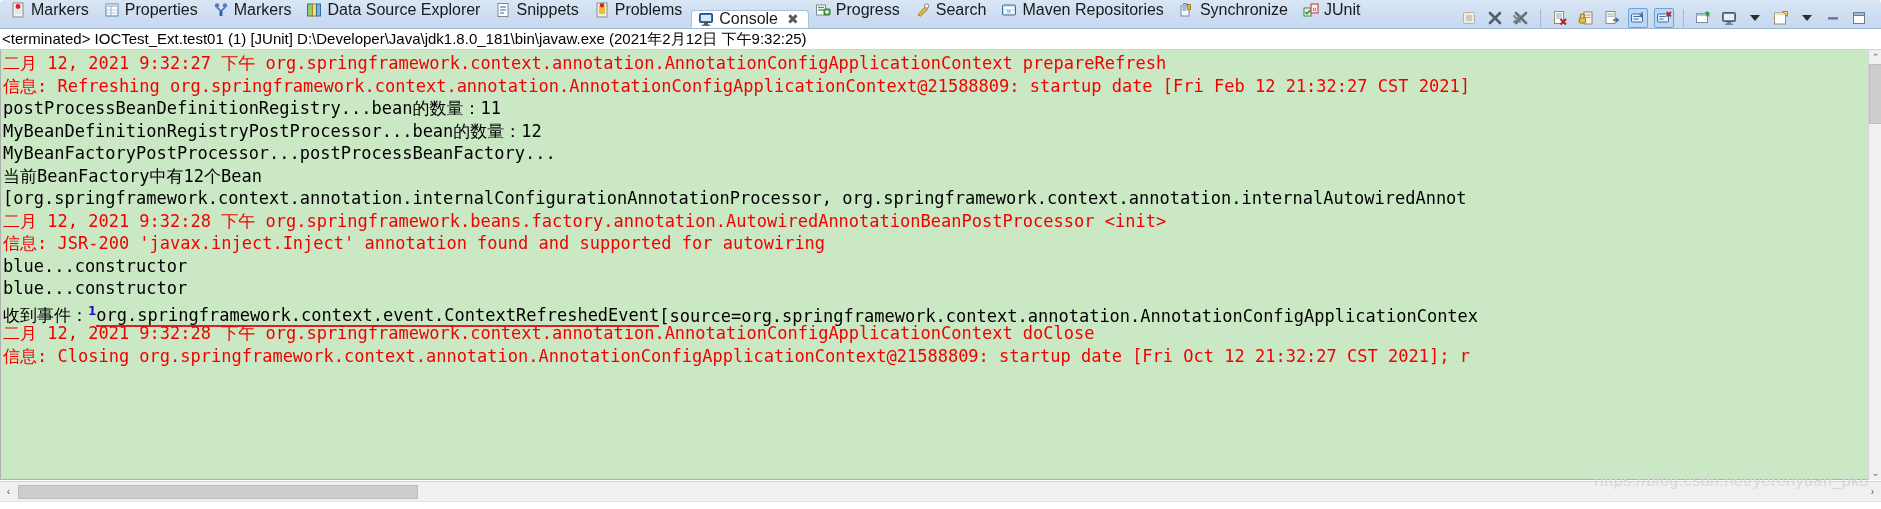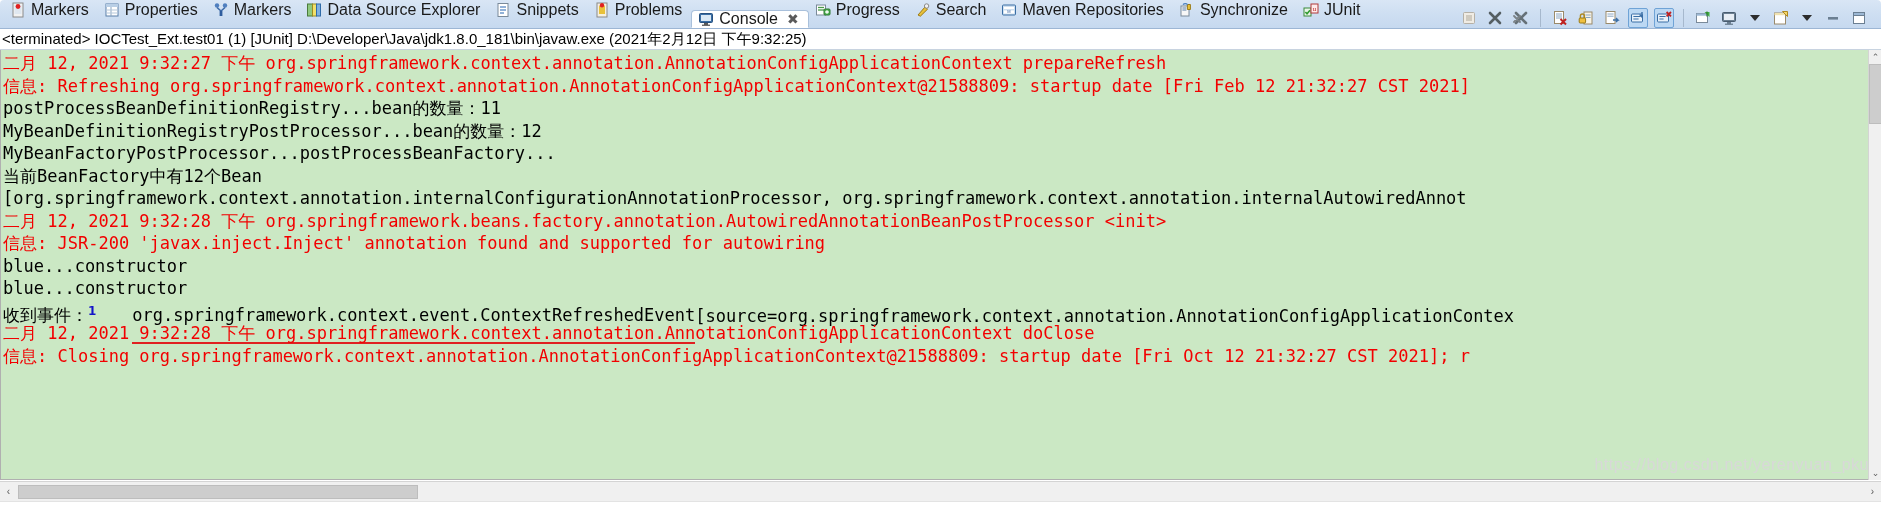--- a/index.html
+++ b/index.html
@@ -109,22 +109,21 @@
     white-space: pre;
     font-family: "DejaVu Sans Mono", monospace;
     font-size: 17px;
     letter-spacing: 0px;
     color: #000000;
   }
   .line.red { color: #f20000; }
   .cjk { font-family: "DejaVu Sans", sans-serif; margin-top: 35px; }
   .under {
     border-bottom: 2px solid #e02020;
-    padding-bottom: 17px;
-    margin-left: 36px;
+    padding-bottom: 0;
   }
   .sup {
     color: #1414c8;
     font-family: "DejaVu Sans", sans-serif;
     font-size: 12px;
     vertical-align: super;
     font-weight: bold;
   }
 
   
@@ -171,21 +170,21 @@
 
   .bottomedge {
     position: absolute; left: 0; top: 501px;
     width: 1881px; height: 8px;
     background: #ffffff;
     border-top: 1px solid #e3e3e3;
   }
 
   .watermark {
     position: absolute;
-    right: 12px; top: 456px;
+    right: 12px; top: 472px;
     font-family: "Liberation Sans", sans-serif;
     font-size: 16px;
     color: #d8d8d8;
     letter-spacing: 0.5px;
     pointer-events: none;
     white-space: nowrap;
   }
 </style>
 </head>
 <body>

